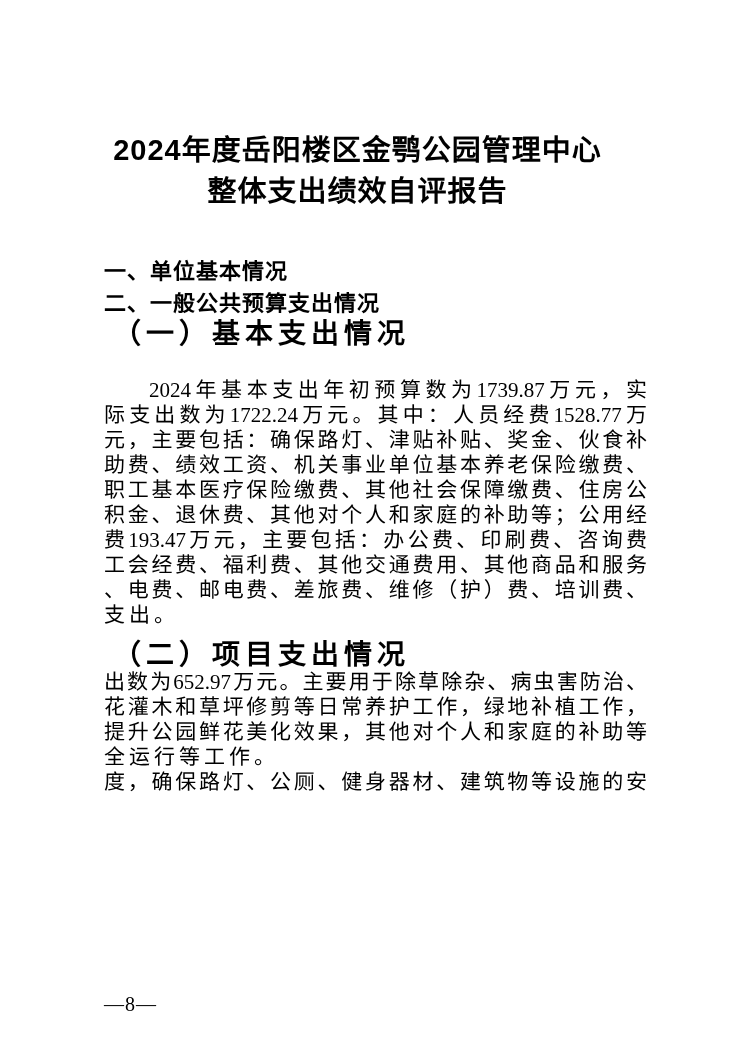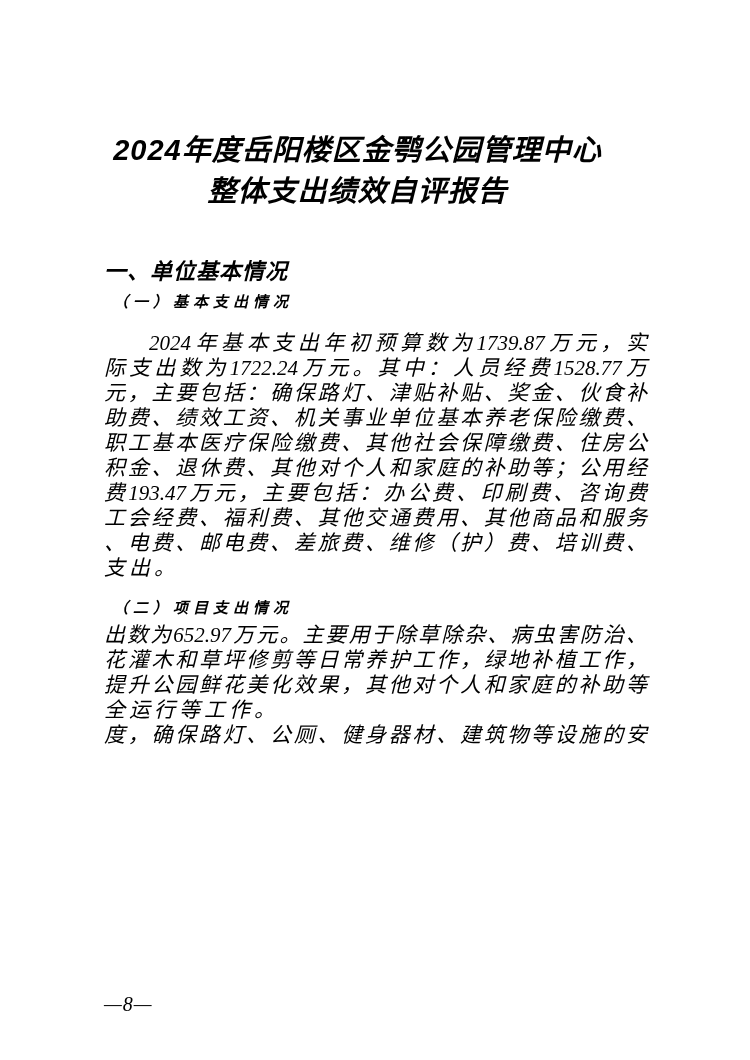--- a/index.html
+++ b/index.html
@@ -7,21 +7,20 @@
     padding: 0;
     background: #ffffff;
   }
   .page {
     position: relative;
     width: 750px;
     height: 1060px;
     background: #ffffff;
     color: #000000;
     overflow: hidden;
-    font-style: italic;
   }
   .content {
     position: absolute;
     left: 104px;
     top: 0;
     width: 543px;
   }
   .doc-title {
     margin-top: 130px;
     padding-right: 36px;
@@ -37,34 +36,34 @@
     font-weight: 700;
     font-size: 22px;
     line-height: 24px;
     letter-spacing: 1px;
   }
   .h1 { margin-top: 48px; }
   .h2 { margin-top: 8px; }
   .sub-heading {
     font-family: "Liberation Serif", serif;
     font-weight: 600;
-    font-size: 15px;
+    font-size: 28px;
     line-height: 24px;
     letter-spacing: 5px;
     padding-left: 9px;
   }
   .sub1 { margin-top: 6px; }
   .sub2 { margin-top: 15px; }
   .para {
     font-family: "Liberation Serif", serif;
     font-size: 21px;
     line-height: 25px;
   }
   .p1 { margin-top: 17px; }
-  .p2 { margin-top: 17px; }
+  .p2 { margin-top: 32px; }
   .p3 { margin-top: 3px; }
   .line {
     text-align: justify;
     text-align-last: justify;
     letter-spacing: 0;
   }
   .line.first { text-indent: 45px; }
   .line.last {
     text-align-last: left;
     letter-spacing: 4px;
@@ -85,20 +84,21 @@
   <div class="content">
 
     <div class="doc-title">
       <div>2024年度岳阳楼区金鹗公园管理中心</div>
       <div>整体支出绩效自评报告</div>
     </div>
 
     <div class="h-major h1">一、单位基本情况</div>
 
 
+    <div class="h-major h2">二、一般公共预算支出情况</div>
 
     <div class="sub-heading sub1">（一）基本支出情况</div>
 
     <div class="para p2">
       <div class="line first">2024年基本支出年初预算数为1739.87万元，实</div>
       <div class="line">际支出数为1722.24万元。其中：人员经费1528.77万</div>
       <div class="line">元，主要包括：确保路灯、津贴补贴、奖金、伙食补</div>
       <div class="line">助费、绩效工资、机关事业单位基本养老保险缴费、</div>
       <div class="line">职工基本医疗保险缴费、其他社会保障缴费、住房公</div>
       <div class="line">积金、退休费、其他对个人和家庭的补助等；公用经</div>

